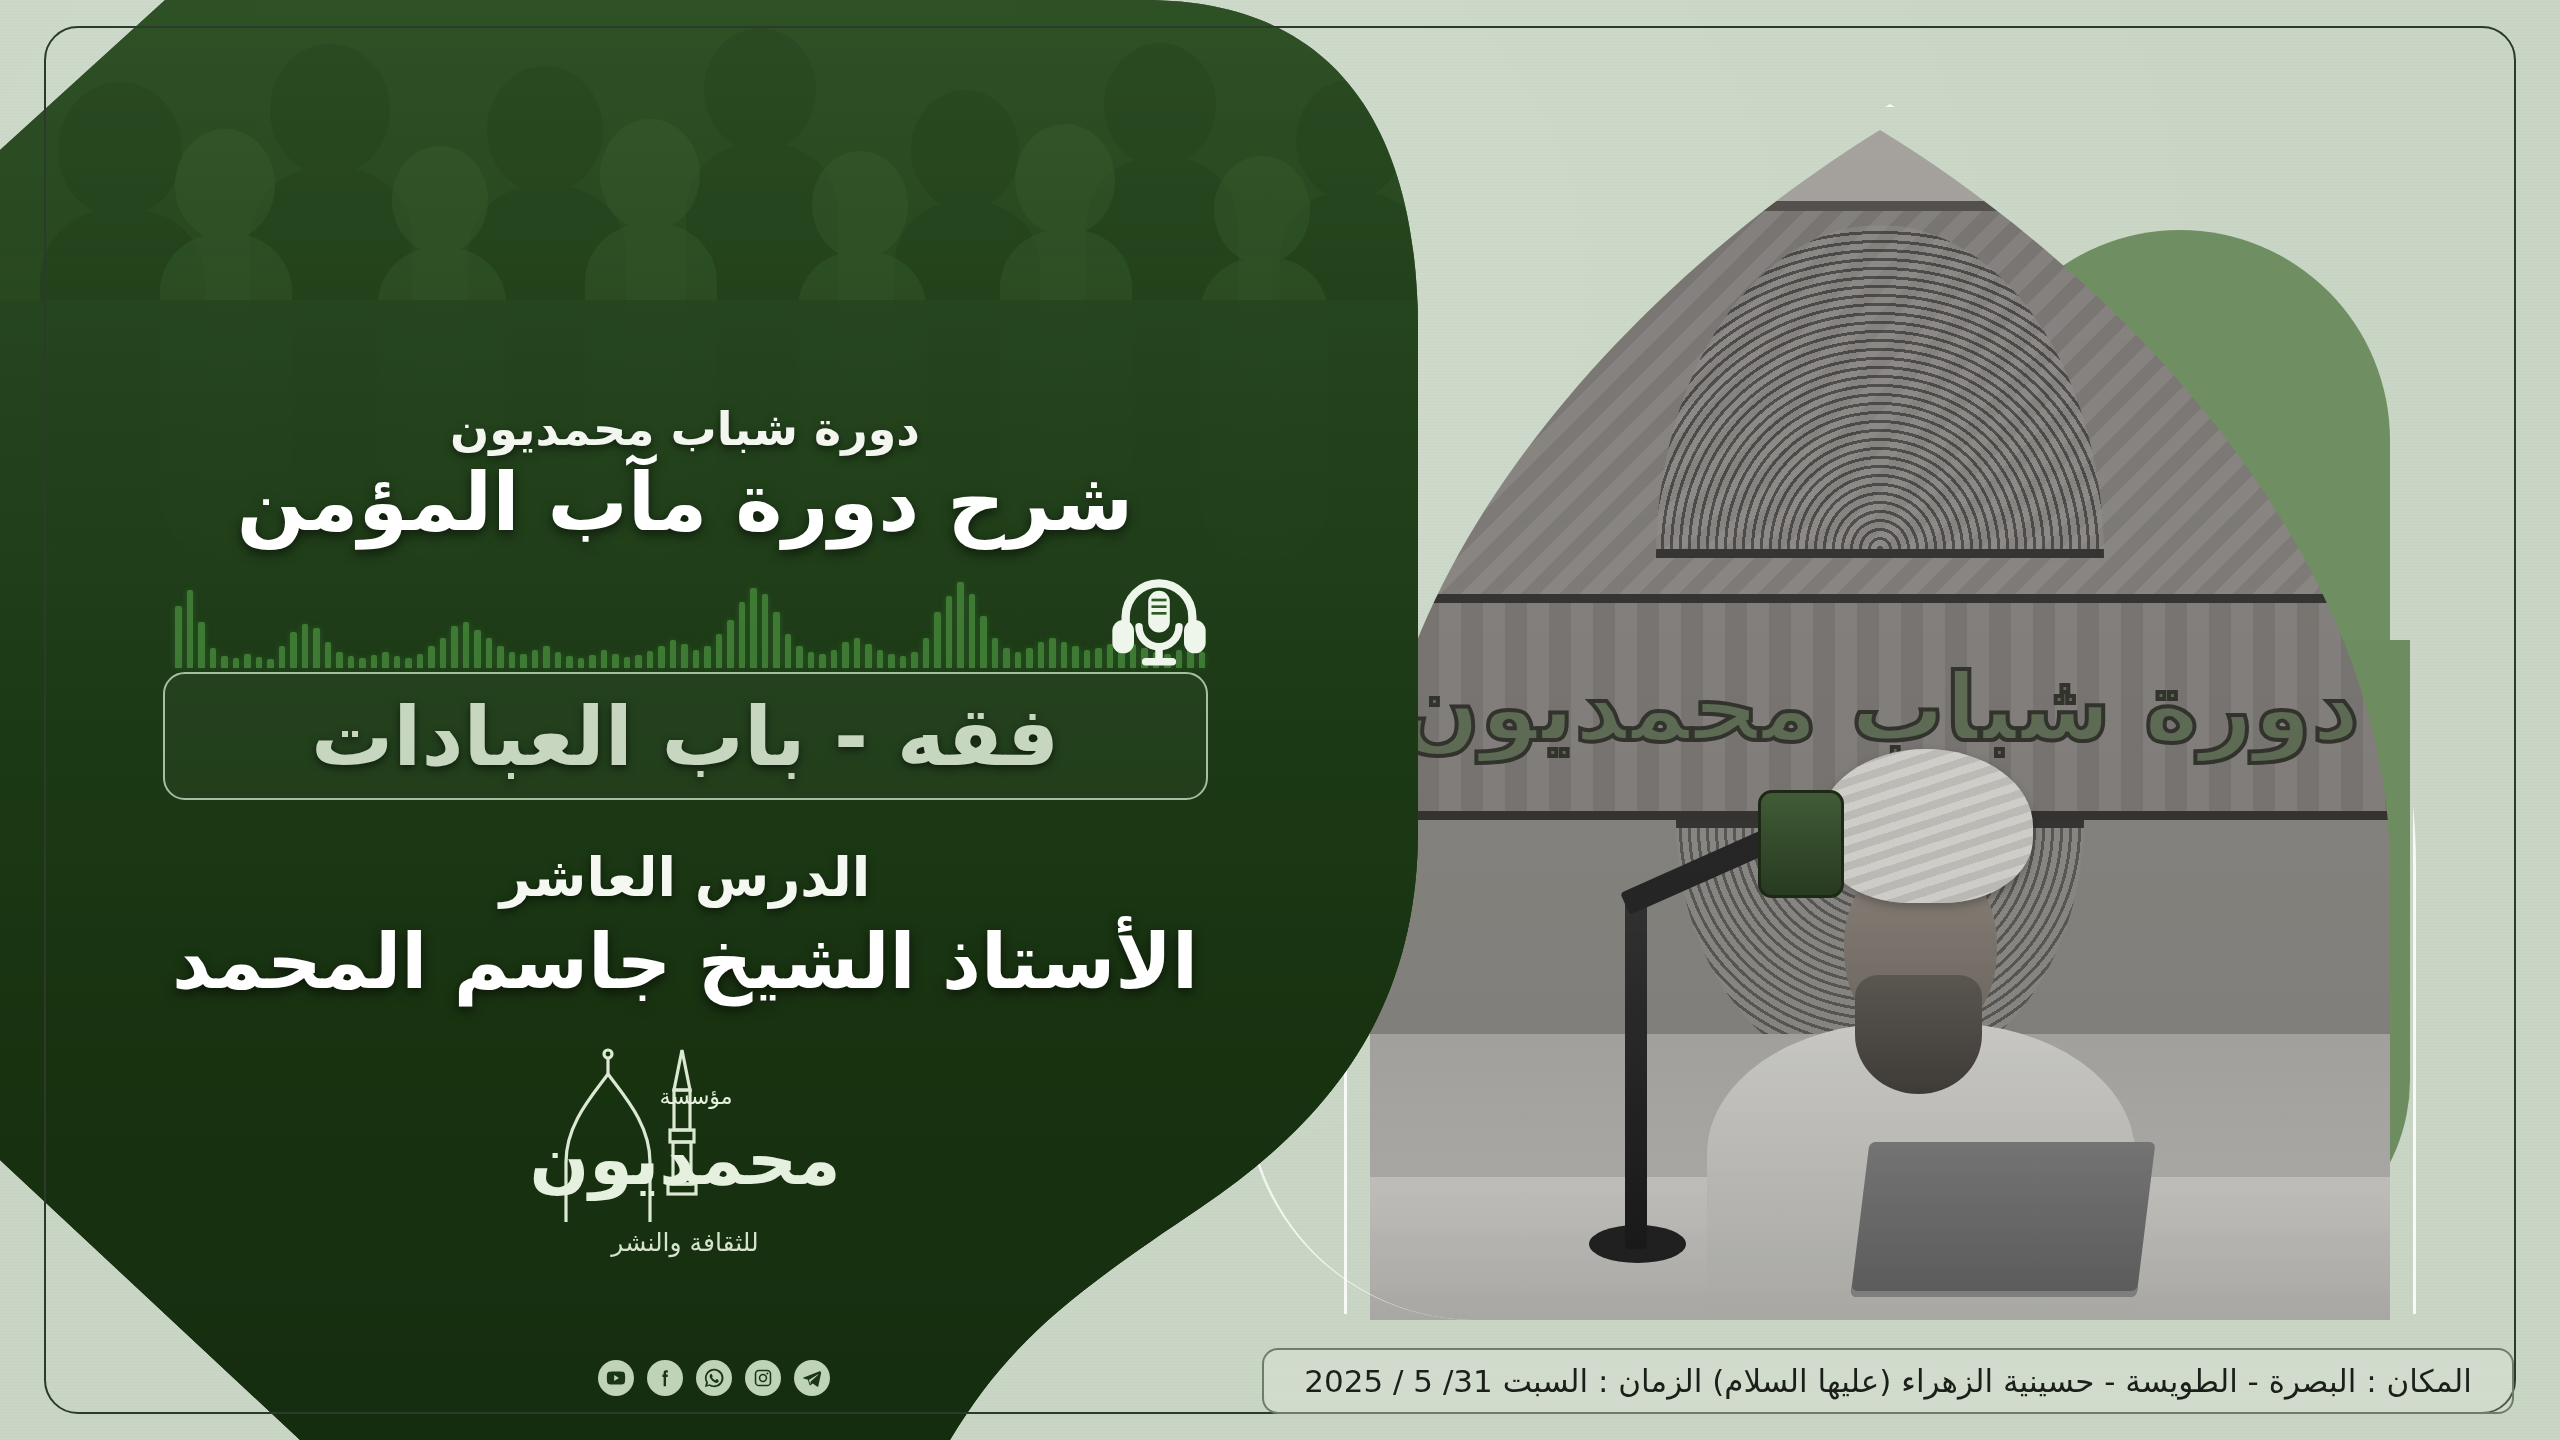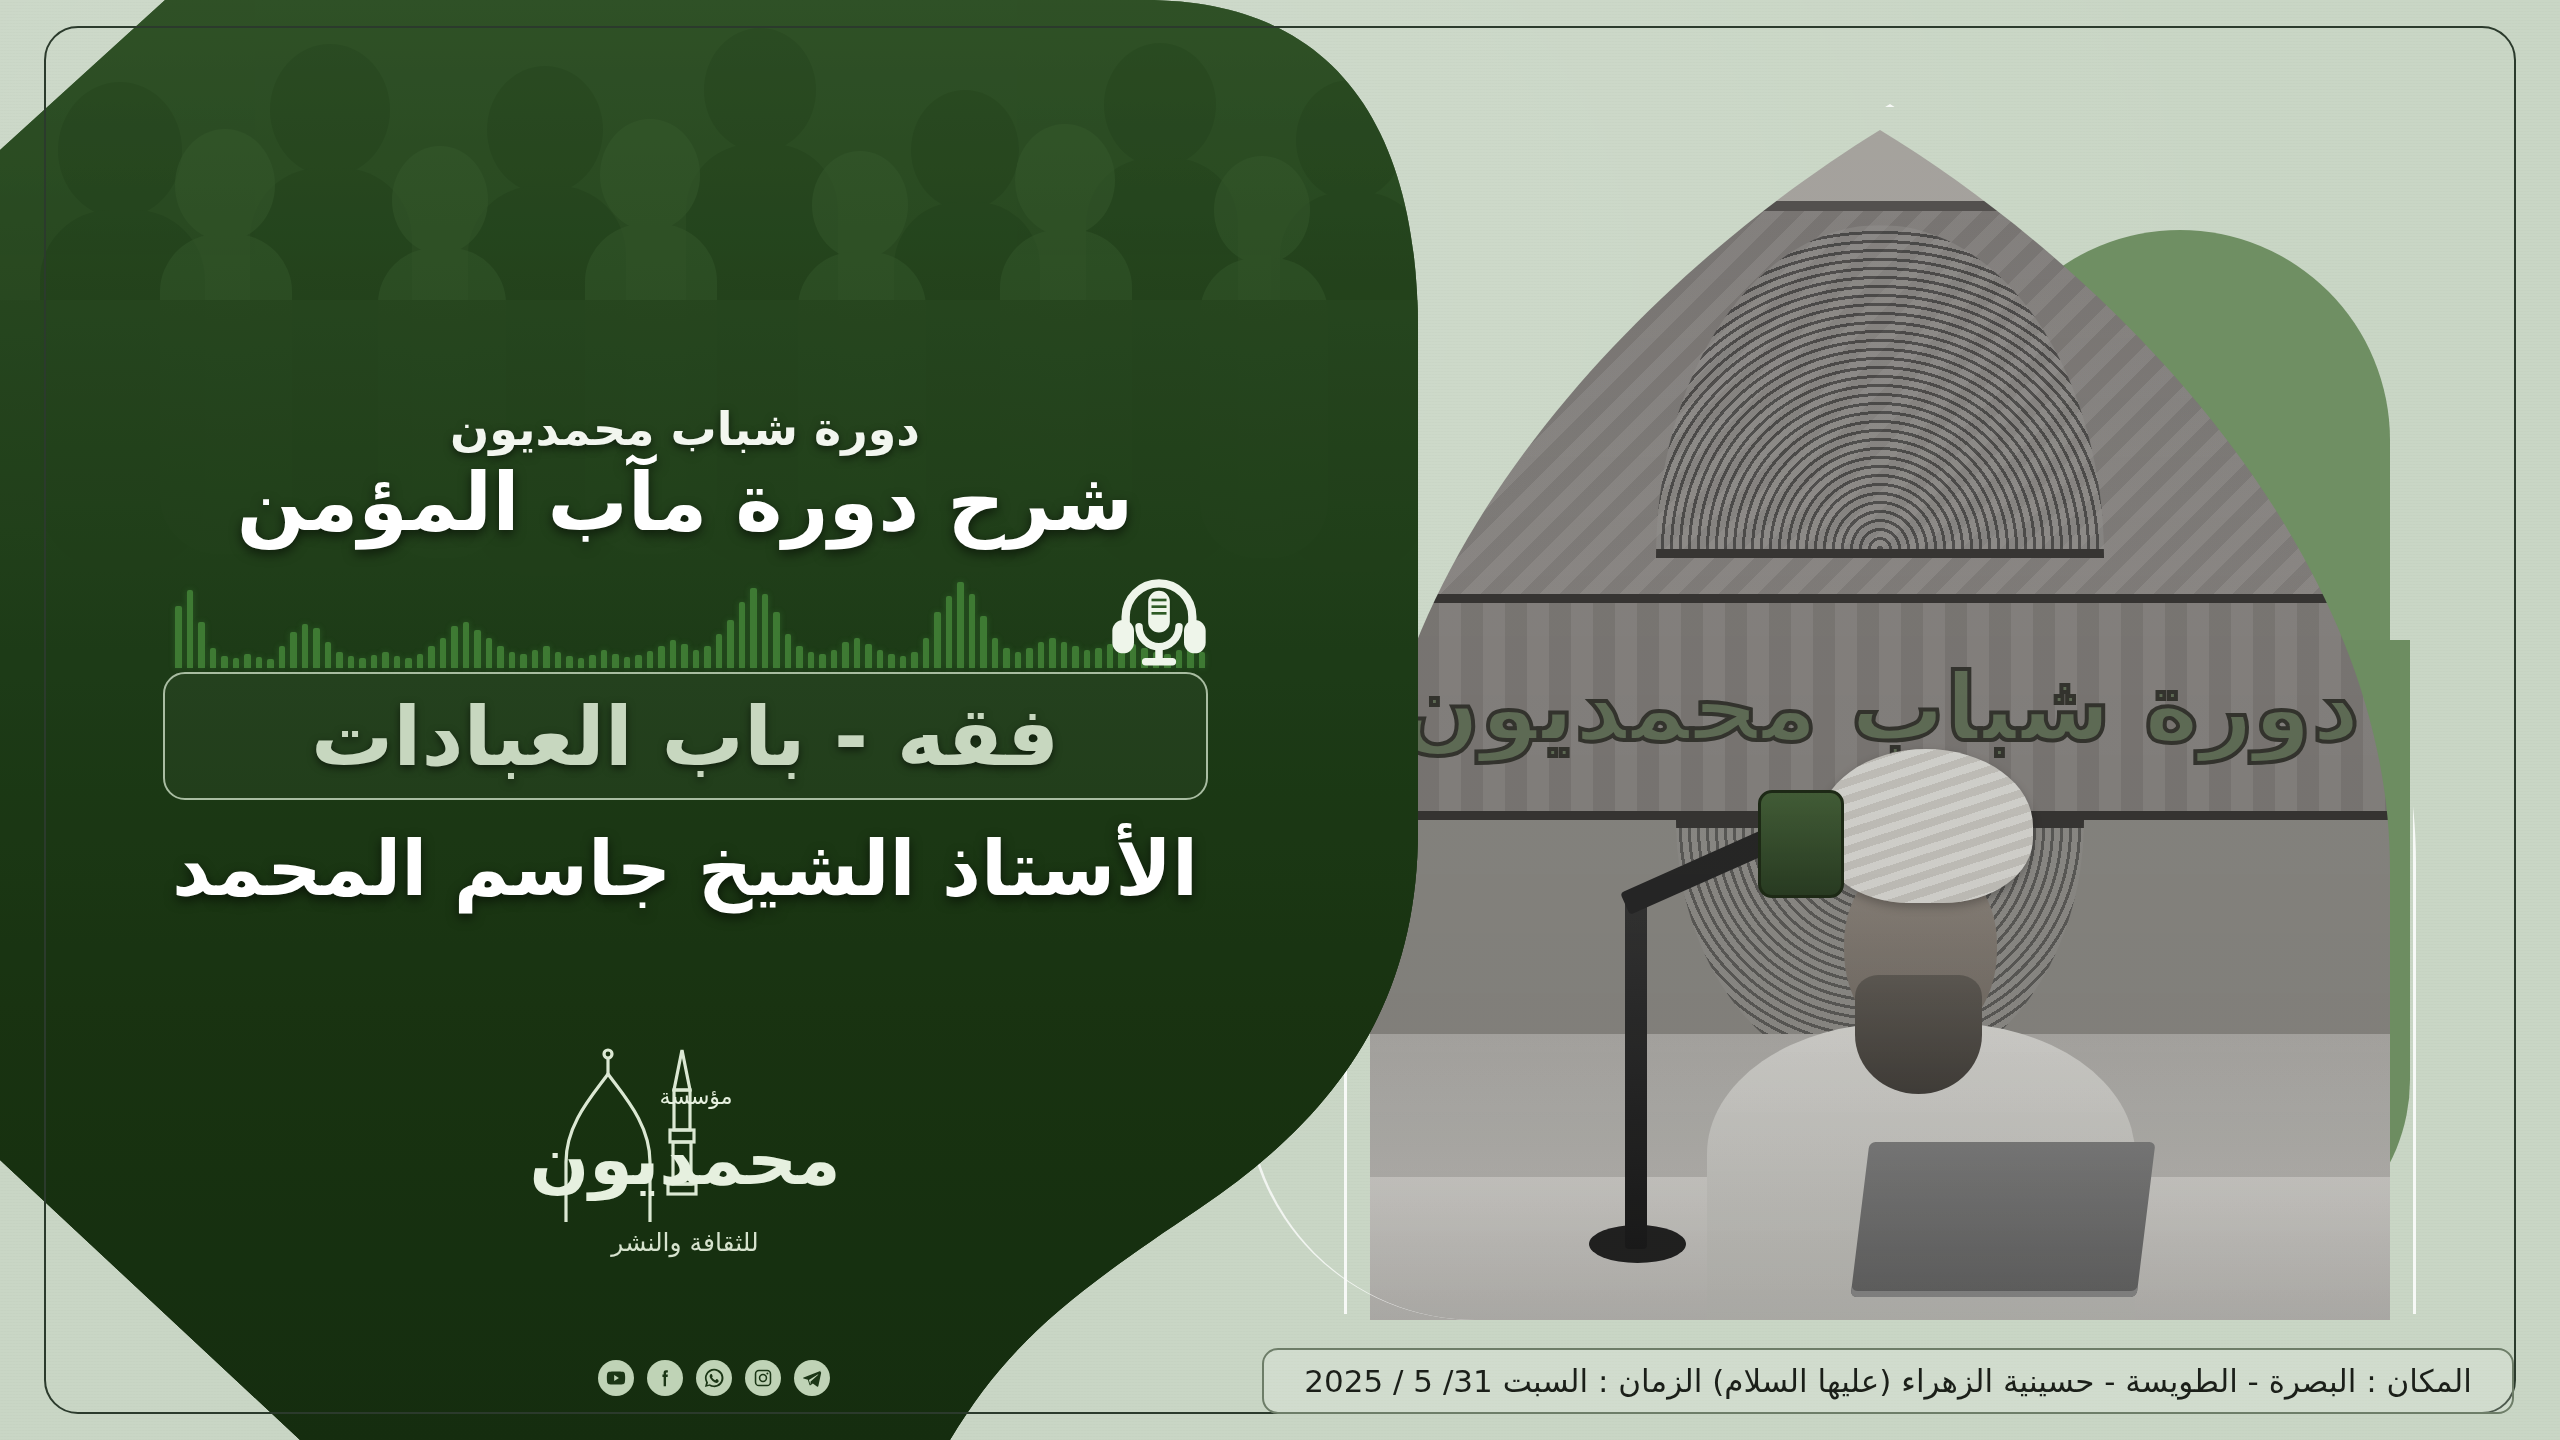--- a/index.html
+++ b/index.html
@@ -190,21 +190,21 @@
   .band-text{
     font-size:82px; font-weight:bold; color:#c7d7bf;
     text-shadow:0 3px 9px rgba(0,0,0,.55); letter-spacing:1px;
   }
 
   .lesson{
     margin-top:46px; font-size:54px; font-weight:bold; color:#f4f8f1;
     text-shadow:0 3px 9px rgba(0,0,0,.55);
   }
   .speaker{
-    margin-top:24px; font-size:76px; font-weight:bold; color:#ffffff;
+    margin-top:8px; font-size:76px; font-weight:bold; color:#ffffff;
     text-shadow:0 4px 12px rgba(0,0,0,.6);
   }
 
   
   .logo{
     position:absolute; z-index:5; left:500px; top:1032px;
     width:370px; height:250px; direction:rtl;
   }
   .logo svg{ display:block; }
   .logo-sub{
@@ -461,20 +461,21 @@
           <line x1="32" y1="46" x2="32" y2="54" stroke="#eef5ea" stroke-width="4.5"></line>
           <line x1="24" y1="55" x2="40" y2="55" stroke="#eef5ea" stroke-width="4.5" stroke-linecap="round"></line>
         </svg>
       </span>
     </div>
 
     <div class="band">
       <span class="band-text">فقه - باب العبادات</span>
     </div>
 
+    <div class="lesson">الدرس العاشر</div>
     <div class="speaker">الأستاذ الشيخ جاسم المحمد</div>
   </div>
 
   <div class="logo">
     <svg viewBox="0 0 370 210" width="370" height="210">
 
       <g fill="none" stroke="#dbe8d3" stroke-width="3.2">
         <path d="M182 18 L190 58 L174 58 Z"></path>
         <rect x="174" y="58" width="16" height="40"></rect>
         <rect x="170" y="98" width="24" height="12"></rect>

